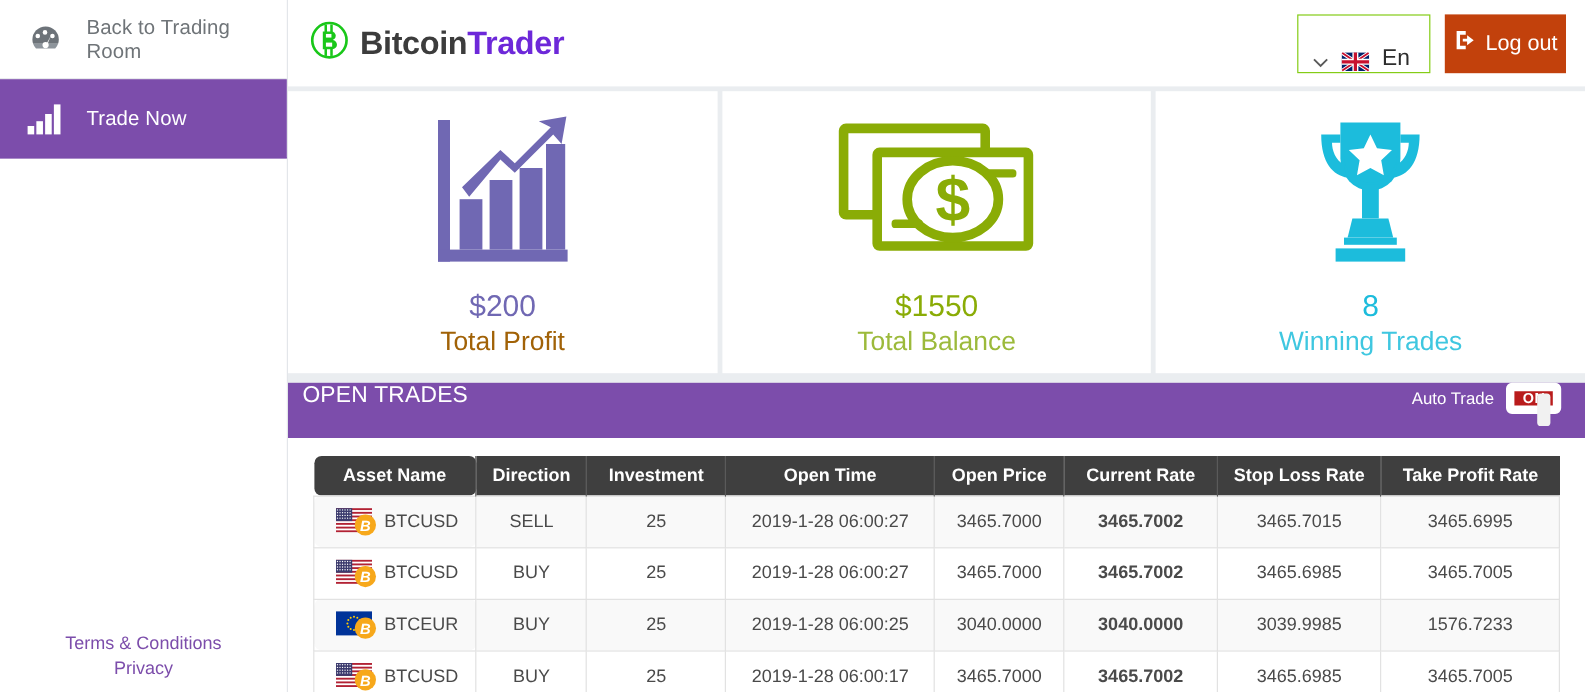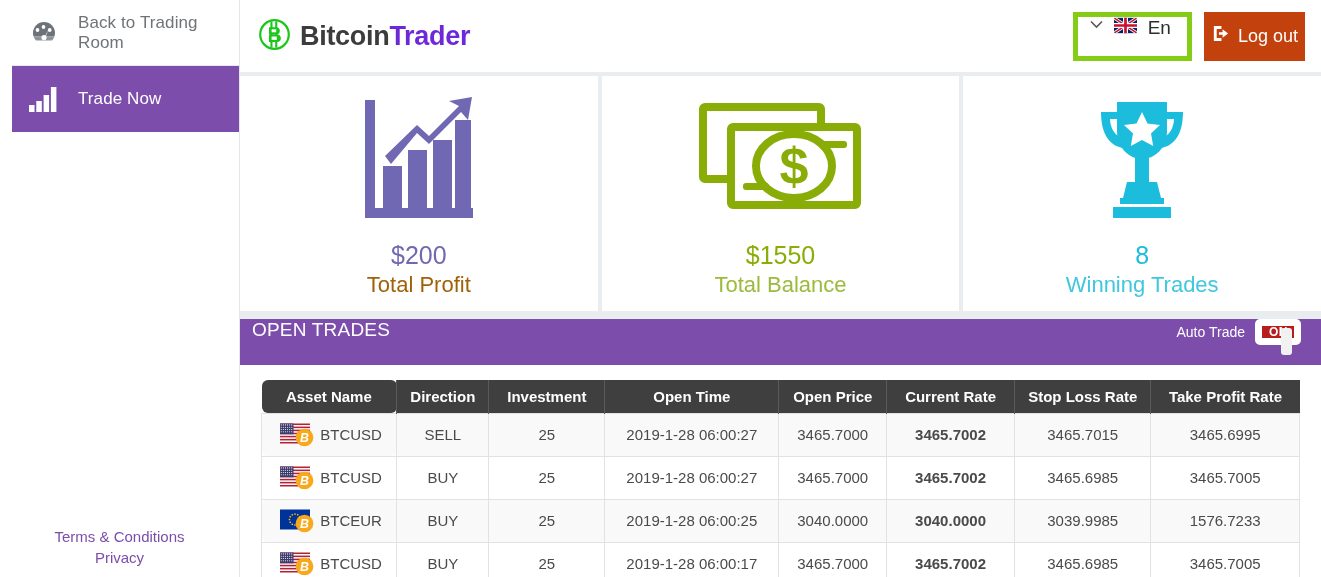--- a/index.html
+++ b/index.html
@@ -14,26 +14,25 @@
   
   .sidebar {
     width: 240px; min-width: 240px; height: 577px;
     background: #ffffff;
     border-right: 1px solid #e3e6ea;
     display: flex; flex-direction: column;
     position: relative;
   }
   .nav-item {
     display: flex; align-items: center;
-    height: 66px; padding-left: 16px;
+    height: 66px; padding-left: 22px;
     border-bottom: 1px solid #e8eaed;
     cursor: pointer;
     color: #6f7478;
     font-size: 17px;
-    margin-left: 12px;
   }
   .nav-item .nav-ico {
     width: 46px; min-width: 46px; display: flex;
     align-items: center; justify-content: flex-start;
   }
   .nav-item .nav-label { padding-left: 4px; letter-spacing: .1px; }
   .nav-item.active {
     background: #7c4dab; color: #ffffff;
     border-bottom: 1px solid #7c4dab;
   }
@@ -65,22 +64,22 @@
     position: relative;
   }
   .brand { display: flex; align-items: center; gap: 9px; }
   .brand-text { font-size: 27px; font-weight: bold; letter-spacing: -.3px; }
   .brand-text .b1 { color: #3c3c3c; }
   .brand-text .b2 { color: #6d28d9; }
   .topbar-right {
     margin-left: auto; display: flex; align-items: center; gap: 12px;
   }
   .lang-select {
-    display: flex; align-items: flex-start; gap: 11px;
-    border: 5px solid #84cc16; background: #fff;
+    display: flex; align-items: flex-end; gap: 11px;
+    border: 1px solid #84cc16; background: #fff;
     height: 49px; padding: 0 16px 0 12px;
     cursor: pointer;
   }
   .lang-select .chev { color:#555; font-size: 13px; }
   .lang-select .lang-label { font-size: 19px; color: #2d2d2d; }
   .flag-uk { width: 23px; height: 17px; border-radius: 3px; display:block; }
   .logout-btn {
     display: flex; align-items: center; gap: 8px;
     background: #c2410c; color: #fff; border: none;
     height: 49px; padding: 0 7px; cursor: pointer;

